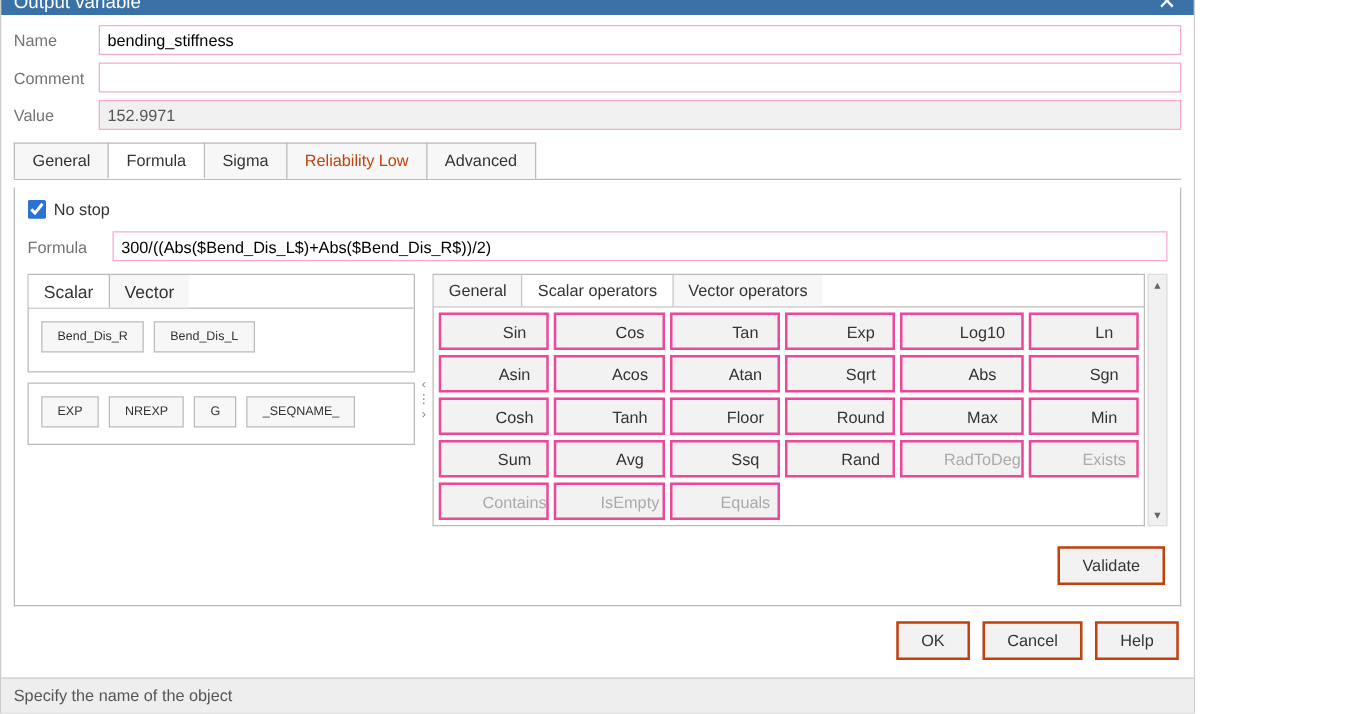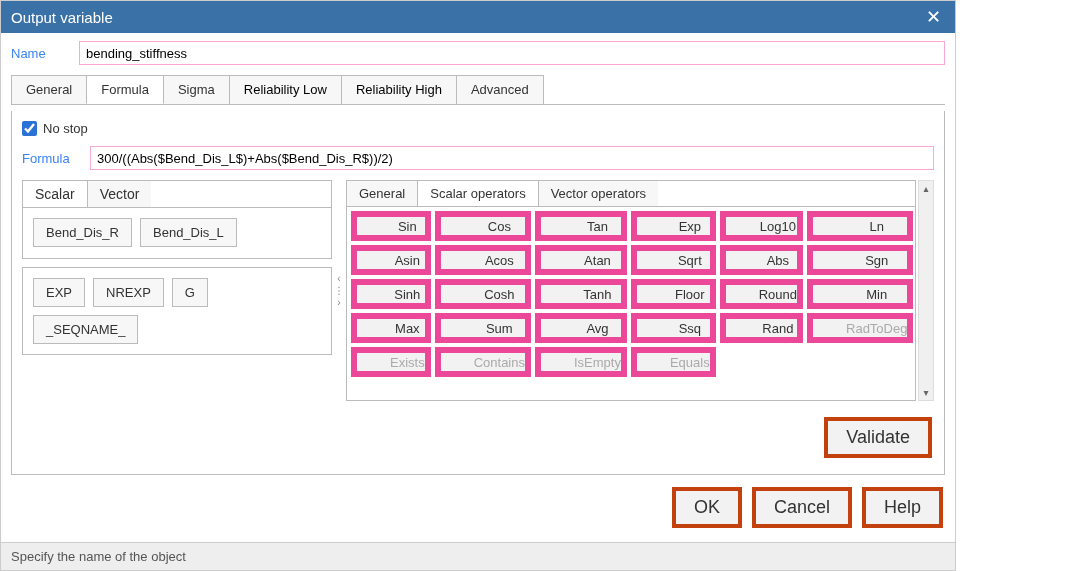--- a/index.html
+++ b/index.html
@@ -2,77 +2,84 @@
 <html><head>
 <meta charset="utf-8">
 <style>
 * { box-sizing: border-box; margin: 0; padding: 0; font-family: Arial, sans-serif; }
 body { background: #fff; font-size: 13px; color: #333; }
 .dialog { width: 956px; height: 571px; border: 1px solid #ccc; display: flex; flex-direction: column; justify-content: flex-end; }
 .titlebar { background: #3a72a8; color: #fff; height: 32px; display: flex; align-items: center; padding: 0 10px; justify-content: space-between; font-size: 15px; }
 .titlebar .close { font-size: 18px; cursor: pointer; padding: 0 4px; }
 .content { padding: 8px 10px; flex: 1; display: flex; flex-direction: column; gap: 6px; }
 .row { display: flex; align-items: center; gap: 8px; }
-.row label { width: 60px; flex-shrink: 0; font-size: 13px; color: #3b82f6; }
+.row label { width: 60px; flex-shrink: 0; font-size: 13px; color: #737373; }
 .row input[type=text] { flex: 1; height: 24px; border: 1px solid #f9a8d4; padding: 0 6px; font-size: 13px; background: #fff; }
 .row input[readonly] { background: #f0f0f0; color: #555; }
 .tabs { display: flex; border-bottom: 1px solid #bbb; margin-top: 4px; }
 .tab { padding: 6px 14px; border: 1px solid #bbb; border-bottom: none; background: #f7f7f7; margin-right: -1px; cursor: pointer; font-size: 13px; position: relative; }
 .tab.active { background: #fff; border-bottom: 1px solid #fff; z-index: 1; }
-.tab.disabled { color: #000000; cursor: default; }
+.tab.disabled { color: #c2410c; cursor: default; }
 .tab-body { border: 1px solid #bbb; border-top: none; padding: 10px; flex: 1; display: flex; flex-direction: column; gap: 10px; }
 .checkrow { display: flex; align-items: center; gap: 6px; }
 .checkrow input[type=checkbox] { width: 15px; height: 15px; accent-color: #2a72d4; }
 .panels { display: flex; gap: 2px; flex: 1; min-height: 0; }
 .left-panel { width: 310px; display: flex; flex-direction: column; gap: 8px; }
 .subtabs { display: flex; border: 1px solid #bbb; }
 .subtab { padding: 5px 12px; border-right: 1px solid #bbb; background: #f7f7f7; cursor: pointer; font-size: 14px; }
 .subtab:last-child { border-right: none; }
 .subtab.active { background: #fff; }
 .varbox { border: 1px solid #bbb; padding: 10px; display: flex; flex-wrap: wrap; gap: 8px; align-content: flex-start; min-height: 50px; }
-.chip { border: 1px solid #bbb; background: #f7f7f7; padding: 6px 12px; font-size: 13px; cursor: pointer; }
+.chip { border: 1px solid #bbb; background: #f7f7f7; padding: 6px 12px; font-size: 10px; cursor: pointer; }
 .splitter { width: 10px; display: flex; flex-direction: column; justify-content: center; align-items: center; color: #888; font-size: 10px; gap: 2px; }
 .splitter span { cursor: pointer; line-height: 1; }
 .right-panel { flex: 1; display: flex; gap: 2px; min-width: 0; }
 .ops-wrap { flex: 1; display: flex; flex-direction: column; min-width: 0; }
 .ops-tabs { display: flex; border: 1px solid #bbb; }
 .ops-tab { padding: 5px 12px; border-right: 1px solid #bbb; background: #f7f7f7; cursor: pointer; font-size: 13px; }
 .ops-tab:last-child { border-right: none; }
 .ops-tab.active { background: #fff; }
 .ops-grid { border: 1px solid #bbb; border-top: none; overflow: hidden; flex: 1; }
 .ops-grid-inner { display: grid; grid-template-columns: repeat(6, 1fr); gap: 4px; padding: 4px; }
-.opbtn { border: 6px solid #ec4899; background: #f2f2f2; height: 30px; display: flex; align-items: center; justify-content: center; font-size: 13px; cursor: pointer; padding-left: 33px; }
+.opbtn { border: 2px solid #ec4899; background: #f2f2f2; height: 30px; display: flex; align-items: center; justify-content: center; font-size: 13px; cursor: pointer; padding-left: 33px; }
 .opbtn.trunc { color: #aaa; }
 .vscroll { width: 16px; background: #f0f0f0; border: 1px solid #ddd; display: flex; flex-direction: column; justify-content: space-between; align-items: center; font-size: 10px; color: #666; }
 .vscroll span { padding: 2px; cursor: pointer; }
 .btnrow { display: flex; justify-content: flex-end; gap: 10px; padding: 6px 2px; }
-.btn { border: 4px solid #c2410c; background: #f2f2f2; padding: 6px 18px; font-size: 18px; cursor: pointer; }
+.btn { border: 2px solid #c2410c; background: #f2f2f2; padding: 6px 18px; font-size: 13px; cursor: pointer; }
 .statusbar { background: #eee; border-top: 1px solid #ccc; padding: 6px 10px; font-size: 13px; color: #555; }
 </style>
 </head>
 <body>
 
 <div class="dialog">
   <div class="titlebar">
     <span>Output variable</span>
     <span class="close">✕</span>
   </div>
   <div class="content">
 
     <div class="row">
       <label>Name</label>
       <input type="text" value="bending_stiffness" style="">
     </div>
+    <div class="row">
+      <label>Comment</label>
+      <input type="text" value="" style="">
+    </div>
+    <div class="row">
+      <label>Value</label>
+      <input type="text" readonly="" value="152.9971" style="">
+    </div>
 
     <div class="tabs">
       <div class="tab">General</div>
       <div class="tab active">Formula</div>
       <div class="tab">Sigma</div>
       <div class="tab disabled">Reliability Low</div>
-      <div class="tab disabled">Reliability High</div>
       <div class="tab">Advanced</div>
     </div>
 
     <div class="tab-body">
       <div class="checkrow">
         <input type="checkbox" checked="" style="">
         <span>No stop</span>
       </div>
       <div class="row">
         <label>Formula</label>
@@ -119,27 +126,26 @@
                   <div class="opbtn">Tan</div>
                   <div class="opbtn">Exp</div>
                   <div class="opbtn">Log10</div>
                   <div class="opbtn">Ln</div>
                   <div class="opbtn">Asin</div>
                   <div class="opbtn">Acos</div>
                   <div class="opbtn">Atan</div>
                   <div class="opbtn">Sqrt</div>
                   <div class="opbtn">Abs</div>
                   <div class="opbtn">Sgn</div>
-                  <div class="opbtn">Sinh</div>
                   <div class="opbtn">Cosh</div>
                   <div class="opbtn">Tanh</div>
                   <div class="opbtn">Floor</div>
                   <div class="opbtn">Round</div>
+                  <div class="opbtn">Max</div>
                   <div class="opbtn">Min</div>
-                  <div class="opbtn">Max</div>
                   <div class="opbtn">Sum</div>
                   <div class="opbtn">Avg</div>
                   <div class="opbtn">Ssq</div>
                   <div class="opbtn">Rand</div>
                   <div class="opbtn trunc">RadToDeg</div>
                   <div class="opbtn trunc">Exists</div>
                   <div class="opbtn trunc">Contains</div>
                   <div class="opbtn trunc">IsEmpty</div>
                   <div class="opbtn trunc">Equals</div>
                 </div>

